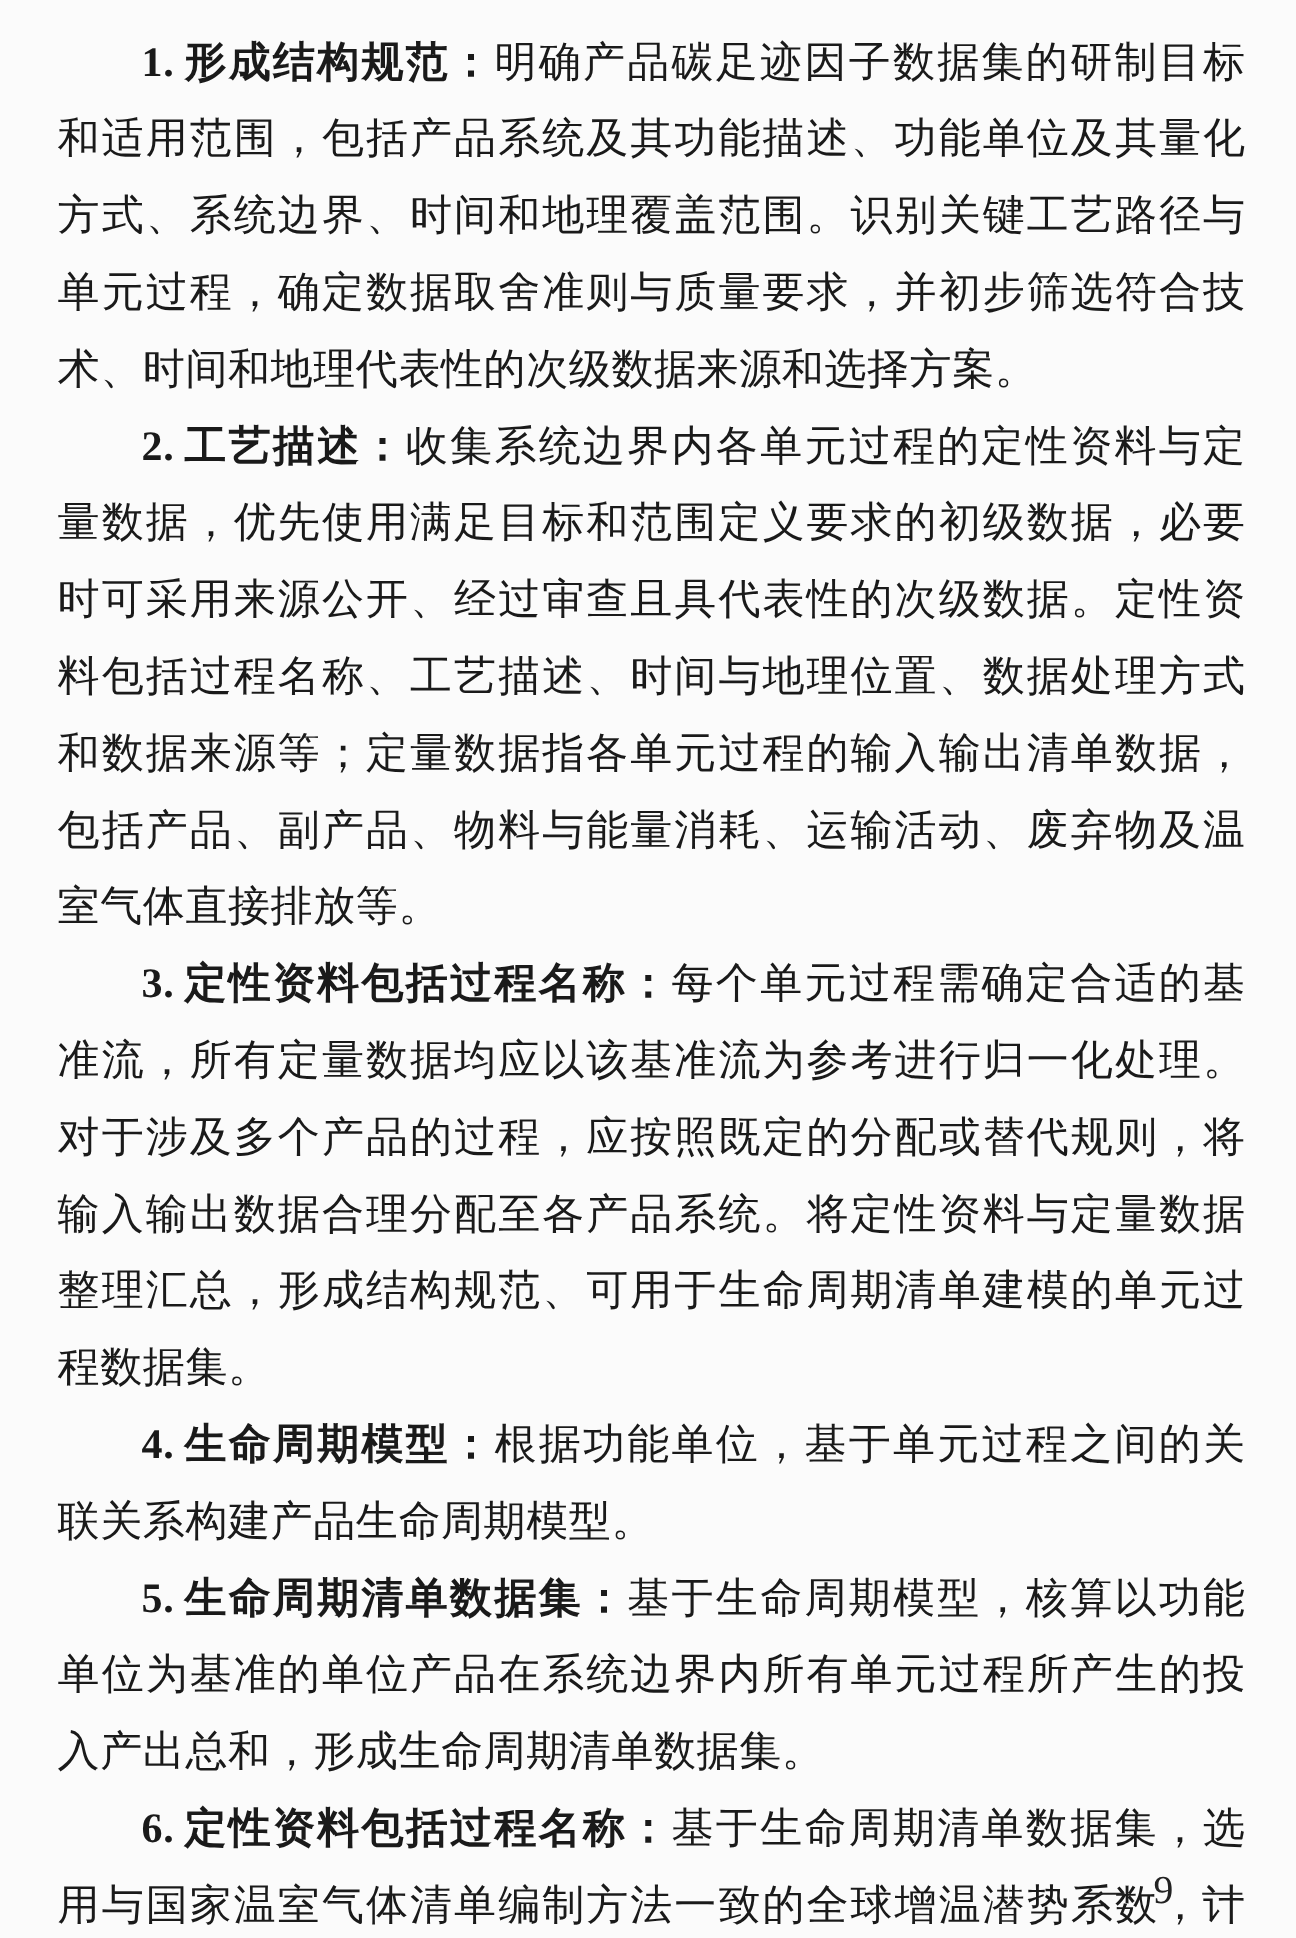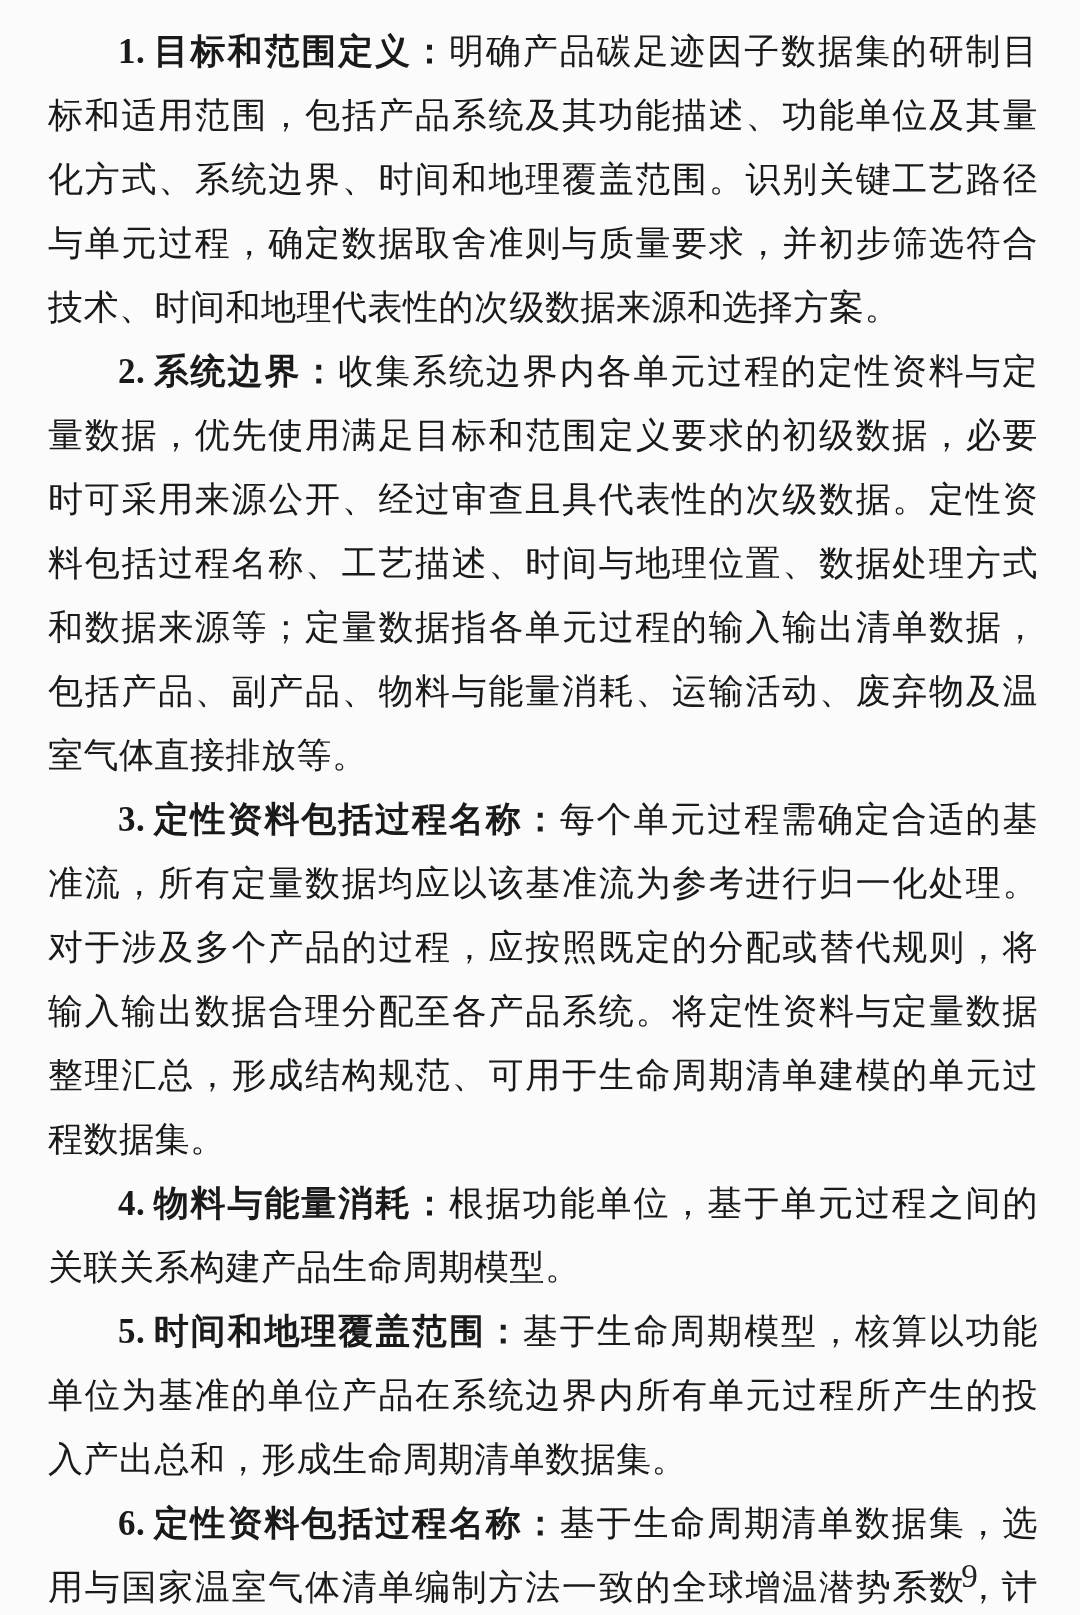--- a/index.html
+++ b/index.html
@@ -48,29 +48,29 @@
     letter-spacing: 1px;
   }
 </style>
 </head>
 <body>
 
 <div class="page">
 
   <div class="content">
 
-    <p class="para"><span class="para-heading"><span class="para-num">1.</span><span>目标和范围定义：</span></span><span>明确产品碳足迹因子数据集的研制目标和适用范围，包括产品系统及其功能描述、功能单位及其量化方式、系统边界、时间和地理覆盖范围。识别关键工艺路径与单元过程，确定数据取舍准则与质量要求，并初步筛选符合技术、时间和地理代表性的次级数据来源和选择方案。</span></p>
+    <p class="para"><span class="para-heading"><span class="para-num">1.</span><span>形成结构规范：</span></span><span>明确产品碳足迹因子数据集的研制目标和适用范围，包括产品系统及其功能描述、功能单位及其量化方式、系统边界、时间和地理覆盖范围。识别关键工艺路径与单元过程，确定数据取舍准则与质量要求，并初步筛选符合技术、时间和地理代表性的次级数据来源和选择方案。</span></p>
 
-    <p class="para"><span class="para-heading"><span class="para-num">2.</span><span>系统边界：</span></span><span>收集系统边界内各单元过程的定性资料与定量数据，优先使用满足目标和范围定义要求的初级数据，必要时可采用来源公开、经过审查且具代表性的次级数据。定性资料包括过程名称、工艺描述、时间与地理位置、数据处理方式和数据来源等；定量数据指各单元过程的输入输出清单数据，包括产品、副产品、物料与能量消耗、运输活动、废弃物及温室气体直接排放等。</span></p>
+    <p class="para"><span class="para-heading"><span class="para-num">2.</span><span>工艺描述：</span></span><span>收集系统边界内各单元过程的定性资料与定量数据，优先使用满足目标和范围定义要求的初级数据，必要时可采用来源公开、经过审查且具代表性的次级数据。定性资料包括过程名称、工艺描述、时间与地理位置、数据处理方式和数据来源等；定量数据指各单元过程的输入输出清单数据，包括产品、副产品、物料与能量消耗、运输活动、废弃物及温室气体直接排放等。</span></p>
 
     <p class="para"><span class="para-heading"><span class="para-num">3.</span><span>定性资料包括过程名称：</span></span><span>每个单元过程需确定合适的基准流，所有定量数据均应以该基准流为参考进行归一化处理。对于涉及多个产品的过程，应按照既定的分配或替代规则，将输入输出数据合理分配至各产品系统。将定性资料与定量数据整理汇总，形成结构规范、可用于生命周期清单建模的单元过程数据集。</span></p>
 
-    <p class="para"><span class="para-heading"><span class="para-num">4.</span><span>物料与能量消耗：</span></span><span>根据功能单位，基于单元过程之间的关联关系构建产品生命周期模型。</span></p>
+    <p class="para"><span class="para-heading"><span class="para-num">4.</span><span>生命周期模型：</span></span><span>根据功能单位，基于单元过程之间的关联关系构建产品生命周期模型。</span></p>
 
-    <p class="para"><span class="para-heading"><span class="para-num">5.</span><span>时间和地理覆盖范围：</span></span><span>基于生命周期模型，核算以功能单位为基准的单位产品在系统边界内所有单元过程所产生的投入产出总和，形成生命周期清单数据集。</span></p>
+    <p class="para"><span class="para-heading"><span class="para-num">5.</span><span>生命周期清单数据集：</span></span><span>基于生命周期模型，核算以功能单位为基准的单位产品在系统边界内所有单元过程所产生的投入产出总和，形成生命周期清单数据集。</span></p>
 
     <p class="para"><span class="para-heading"><span class="para-num">6.</span><span>定性资料包括过程名称：</span></span><span>基于生命周期清单数据集，选用与国家温室气体清单编制方法一致的全球增温潜势系数，计算各类温室</span></p>
 
   </div>
 
   <div class="page-footer">— 9 —</div>
 
 </div>
 
 </body></html>

